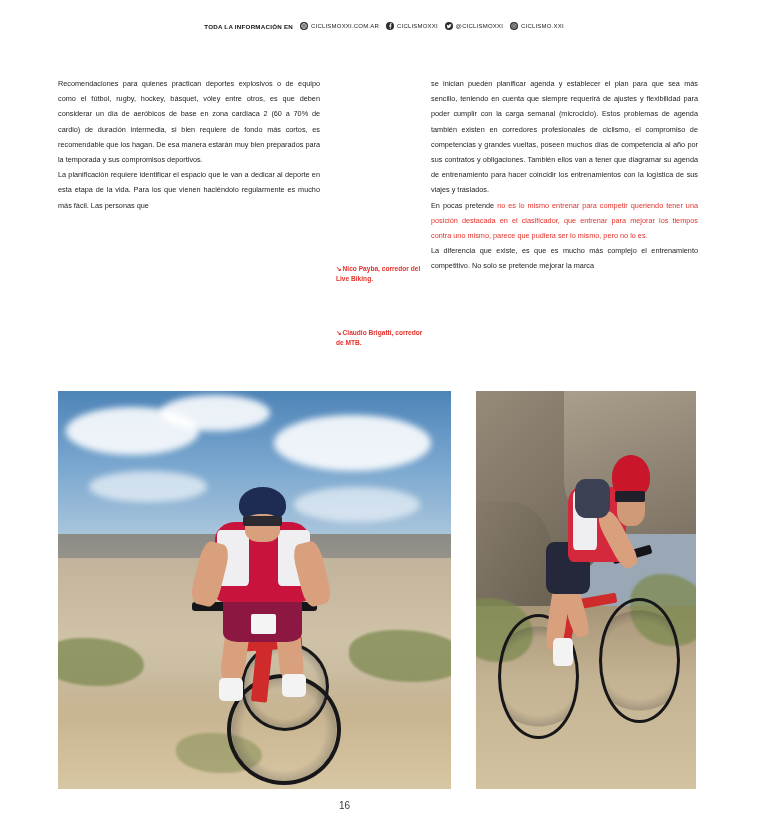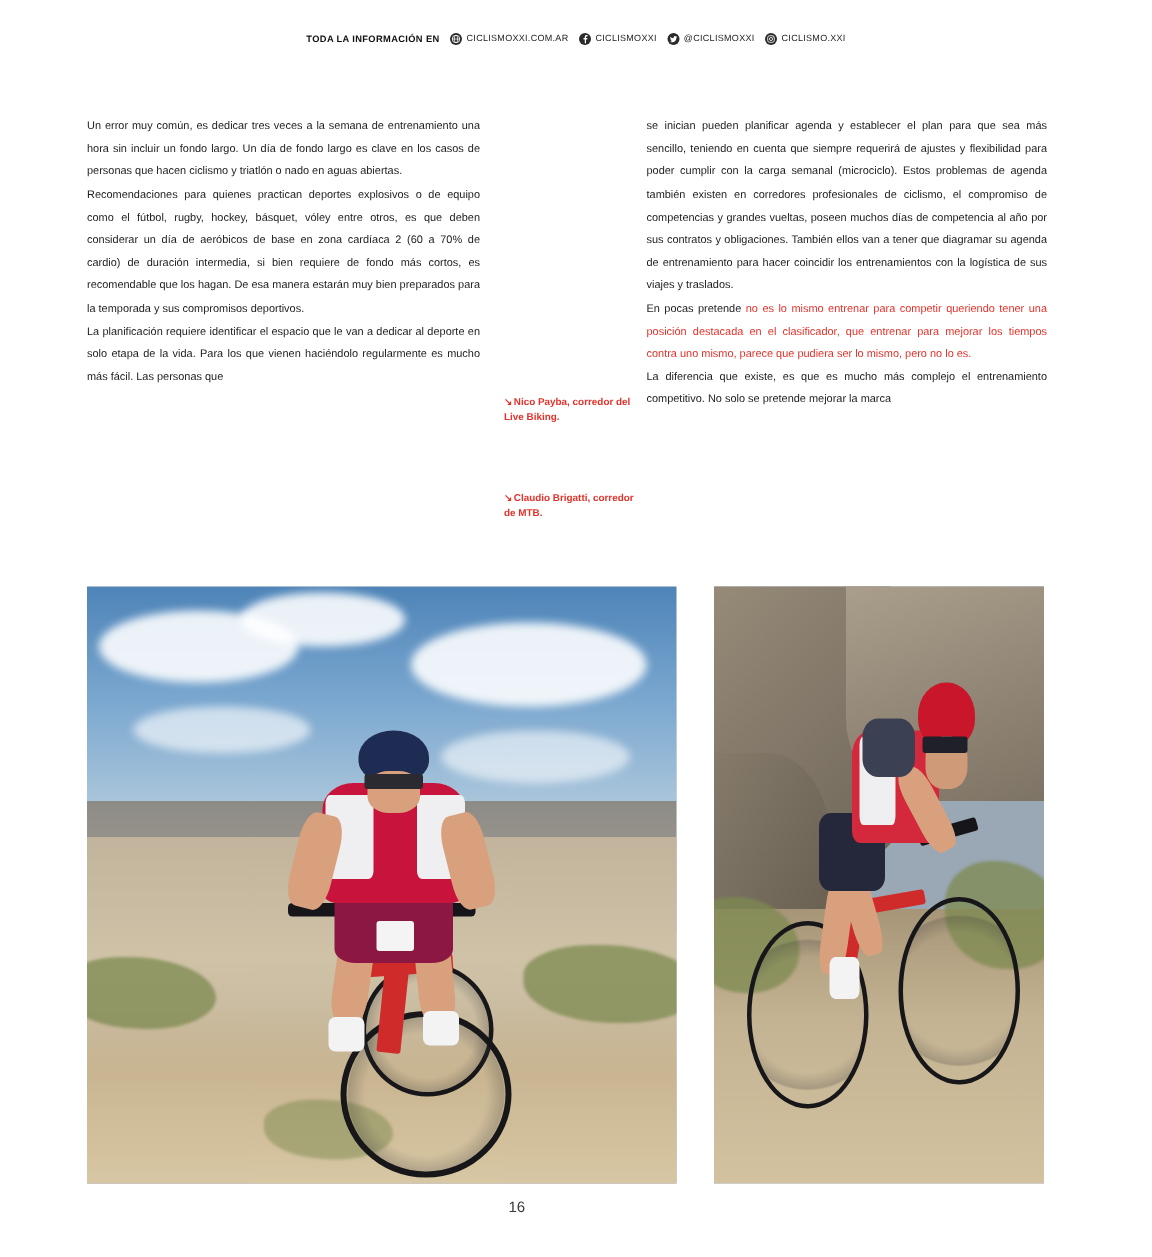--- a/index.html
+++ b/index.html
@@ -225,23 +225,22 @@
           <circle cx="8.8" cy="3.2" r=".7" fill="#fff"></circle>
         </svg>
     </span>
     <span>CICLISMO.XXI</span>
   </span>
 </div>
 
 <div class="body-columns">
 
   <div class="col left">
-    <p>Un error muy común, es dedicar tres veces a la semana de entrenamiento una hora sin incluir un fondo largo. Un día de fondo largo es clave en los casos de personas que hacen ciclismo y triatlón o nado en aguas abiertas.</p>
     <p>Recomendaciones para quienes practican deportes explosivos o de equipo como el fútbol, rugby, hockey, básquet, vóley entre otros, es que deben considerar un día de aeróbicos de base en zona cardíaca 2 (60 a 70% de cardio) de duración intermedia, si bien requiere de fondo más cortos, es recomendable que los hagan. De esa manera estarán muy bien preparados para la temporada y sus compromisos deportivos.</p>
-    <p>La planificación requiere identificar el espacio que le van a dedicar al deporte en solo etapa de la vida. Para los que vienen haciéndolo regularmente es mucho más fácil. Las personas que</p>
+    <p>La planificación requiere identificar el espacio que le van a dedicar al deporte en esta etapa de la vida. Para los que vienen haciéndolo regularmente es mucho más fácil. Las personas que</p>
   </div>
 
   <div class="col right">
     <p>se inician pueden planificar agenda y establecer el plan para que sea más sencillo, teniendo en cuenta que siempre requerirá de ajustes y flexibilidad para poder cumplir con la carga semanal (microciclo). Estos problemas de agenda también existen en corredores profesionales de ciclismo, el compromiso de competencias y grandes vueltas, poseen muchos días de competencia al año por sus contratos y obligaciones. También ellos van a tener que diagramar su agenda de entrenamiento para hacer coincidir los entrenamientos con la logística de sus viajes y traslados.</p>
     <p>
       <span>En pocas pretende </span><span class="highlight-text">no es lo mismo entrenar para competir queriendo tener una posición destacada en el clasificador, que entrenar para mejorar los tiempos contra uno mismo, parece que pudiera ser lo mismo, pero no lo es.</span>
     </p>
     <p>La diferencia que existe, es que es mucho más complejo el entrenamiento competitivo. No solo se pretende mejorar la marca</p>
   </div>
 

